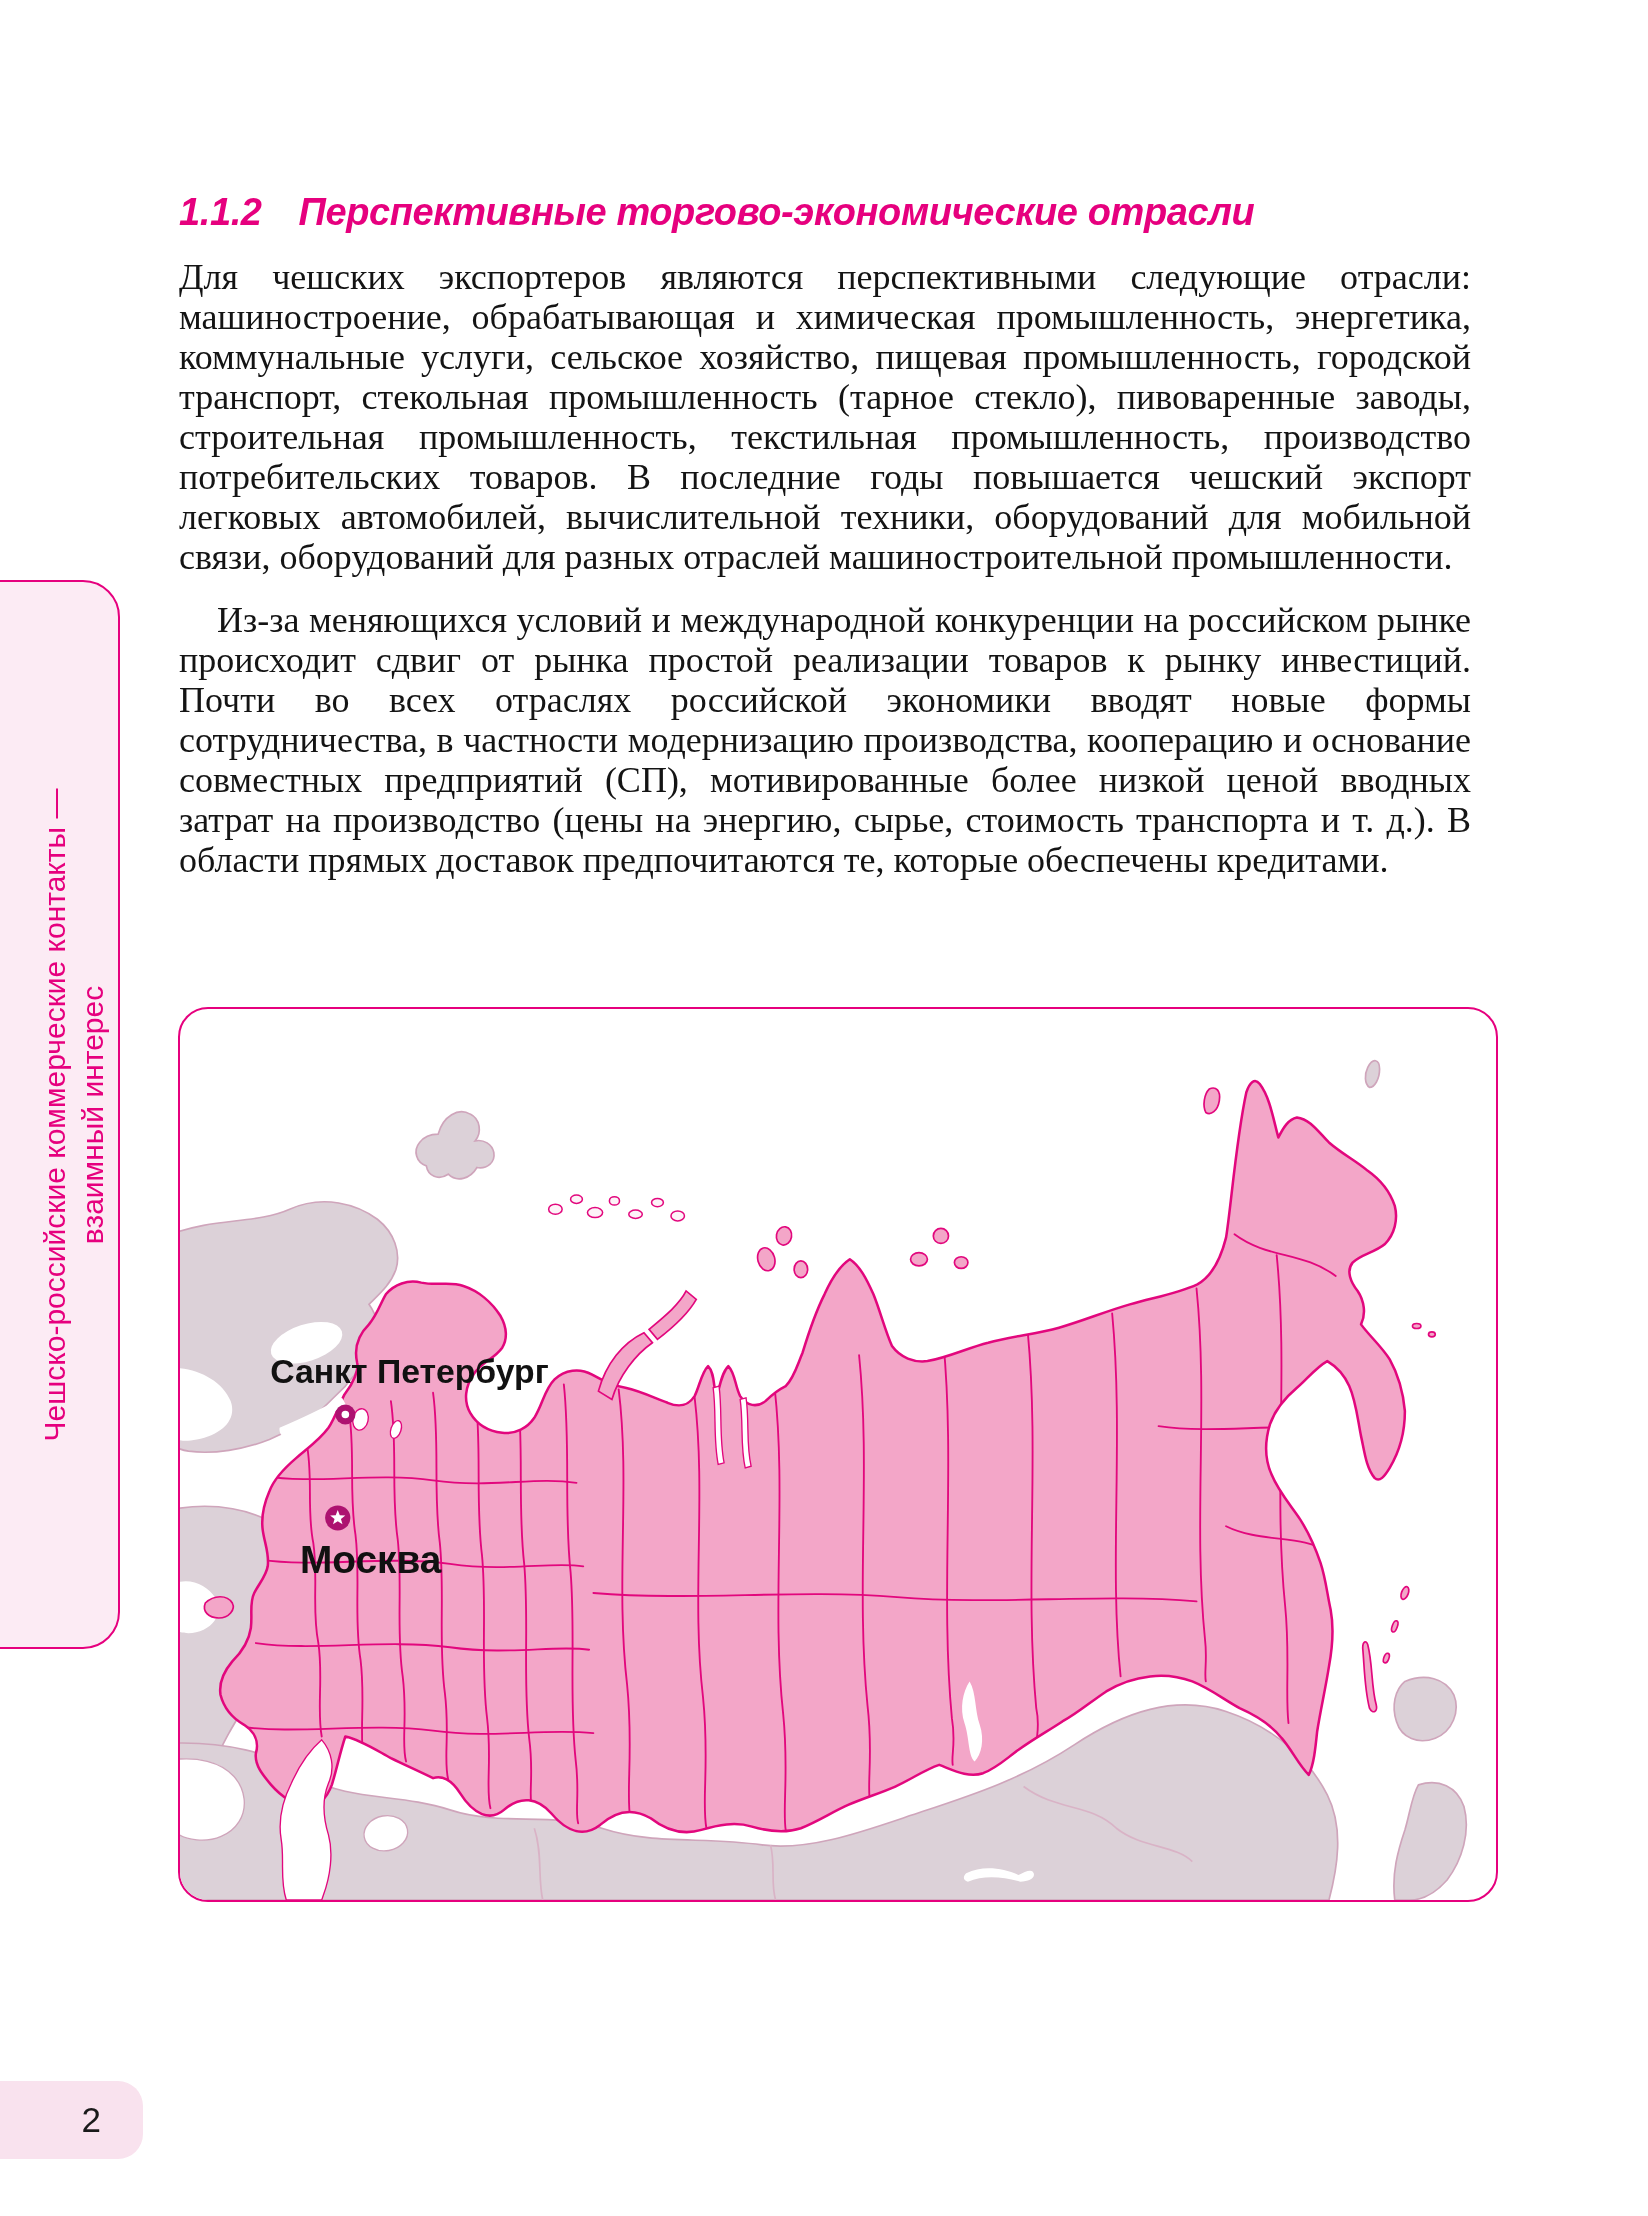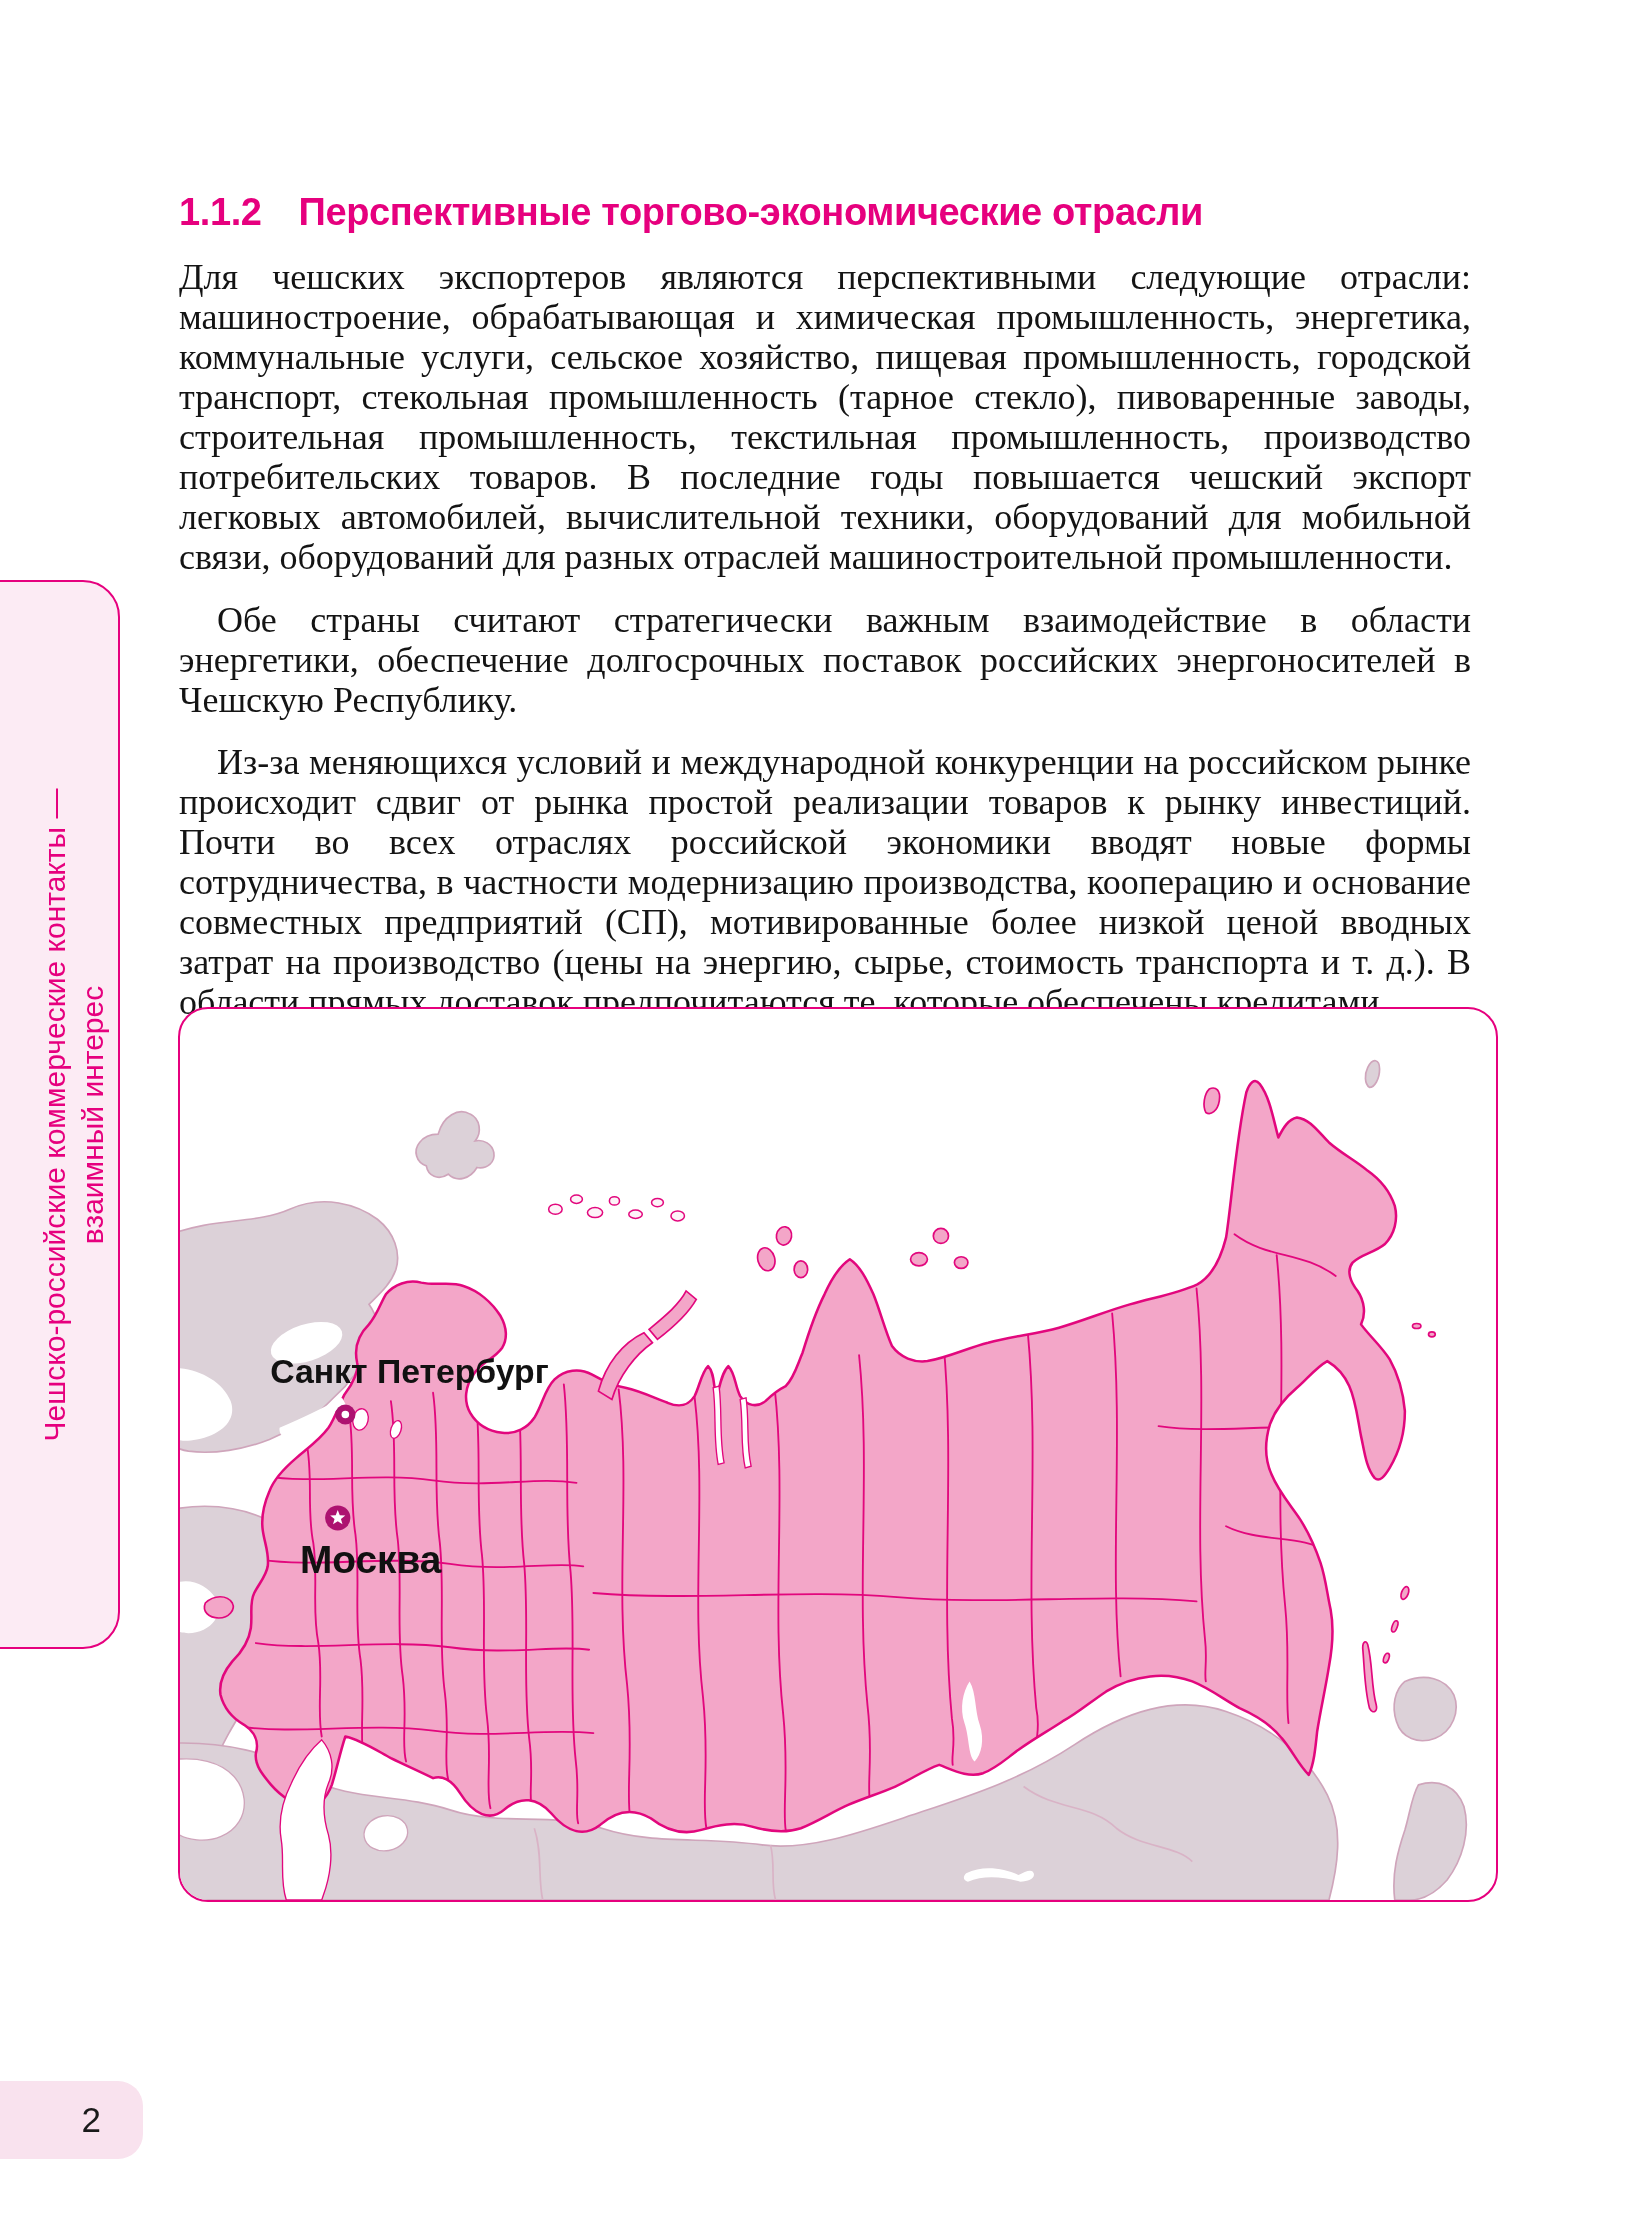--- a/index.html
+++ b/index.html
@@ -23,20 +23,21 @@
     font-family:"Liberation Serif", serif;
     color:var(--text);
   }
   .heading{
     position:absolute;left:179px;top:192px;width:1300px;
     display:flex;align-items:flex-start;gap:37px;
     font-family:"Liberation Sans", sans-serif;
     font-weight:bold;font-size:38px;line-height:1.1;
     color:var(--accent);
     letter-spacing:-0.4px;
+    font-style:italic;
   }
   .bodytext{
     position:absolute;left:179px;top:257px;width:1292px;
   }
   .bodytext p{
     font-size:36px;line-height:40px;
     text-align:justify;
     margin:0 0 22.5px 0;
   }
   .bodytext p.indent{text-indent:38px;}
@@ -96,21 +97,20 @@
 
 <div class="page">
 
   <div class="heading">
     <span>1.1.2</span>
     <span>Перспективные торгово-экономические отрасли</span>
   </div>
 
   <div class="bodytext">
     <p>Для чешских экспортеров являются перспективными следующие отрасли: машиностроение, обрабатывающая и химическая промышленность, энергетика, коммунальные услуги, сельское хозяйство, пищевая промышленность, городской транспорт, стекольная промышленность (тарное стекло), пивоваренные заводы, строительная промышленность, текстильная промышленность, производство потребительских товаров. В последние годы повышается чешский экспорт легковых автомобилей, вычислительной техники, оборудований для мобильной связи, оборудований для разных отраслей машиностроительной промышленности.</p>
-    <p class="indent">Обе страны считают стратегически важным взаимодействие в области энергетики, обеспечение долгосрочных поставок российских энергоносителей в Чешскую Республику.</p>
     <p class="indent">Из-за меняющихся условий и международной конкуренции на российском рынке происходит сдвиг от рынка простой реализации товаров к рынку инвестиций. Почти во всех отраслях российской экономики вводят новые формы сотрудничества, в частности модернизацию производства, кооперацию и основание совместных предприятий (СП), мотивированные более низкой ценой вводных затрат на производство (цены на энергию, сырье, стоимость транспорта и т. д.). В области прямых доставок предпочитаются те, которые обеспечены кредитами.</p>
   </div>
 
   <div class="side-tab">
     <div class="side-tab-text">
       <div>Чешско-российские коммерческие контакты —</div>
       <div>взаимный интерес</div>
     </div>
   </div>
 

